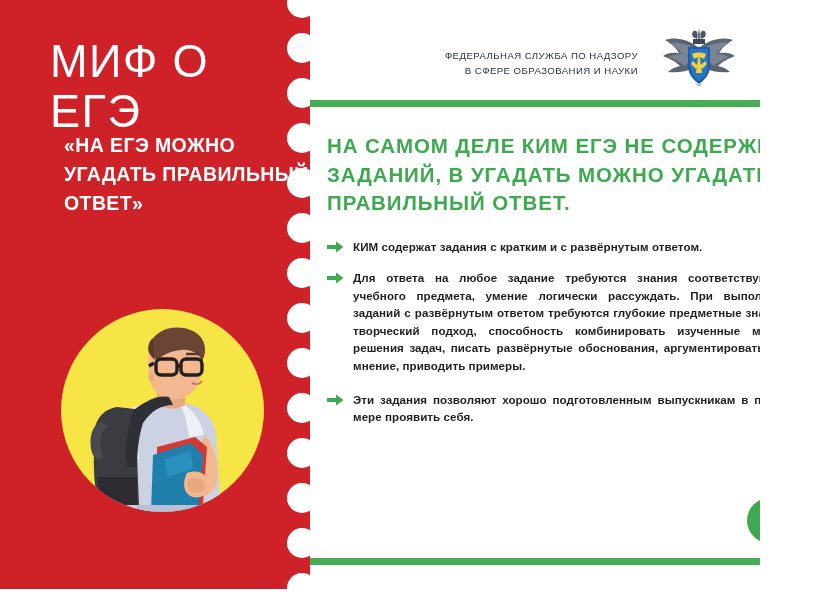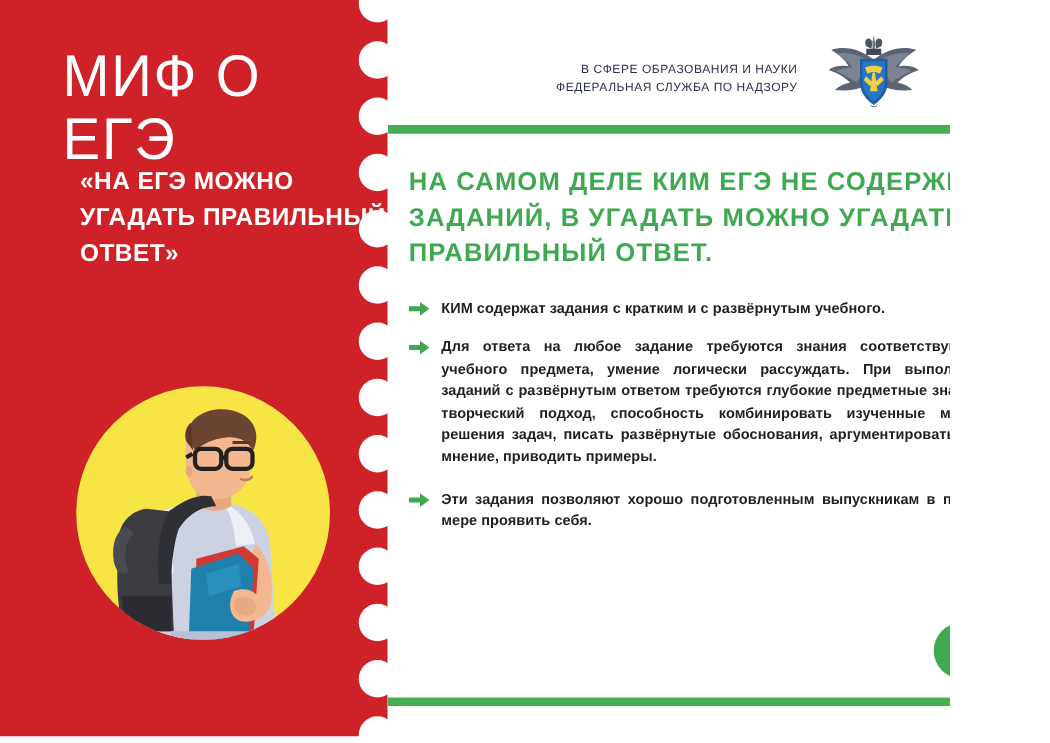--- a/index.html
+++ b/index.html
@@ -259,22 +259,22 @@
     <span style="top:303px"></span>
     <span style="top:348px"></span>
     <span style="top:393px"></span>
     <span style="top:438px"></span>
     <span style="top:483px"></span>
     <span style="top:528px"></span>
     <span style="top:573px"></span>
   </div>
 
   <div class="agency">
+    <div>ФЕДЕРАЛЬНАЯ СЛУЖБА ПО НАДЗОРУ</div>
     <div>В СФЕРЕ ОБРАЗОВАНИЯ И НАУКИ</div>
-    <div>ФЕДЕРАЛЬНАЯ СЛУЖБА ПО НАДЗОРУ</div>
   </div>
 
   <svg class="emblem" viewBox="0 0 74 60">
 
     <path d="M37 20 C28 12 14 8 3 12 C10 16 14 20 17 25 C10 24 5 25 1 28 C9 31 14 34 18 38 C13 39 9 41 6 44 C15 45 24 44 32 40 Z" fill="#5b6472"></path>
     <path d="M35 22 C27 16 16 13 7 15 C13 18 17 22 20 26 C15 26 10 27 7 29 C14 32 19 35 23 38 C26 34 31 28 35 22 Z" fill="#7b8492"></path>
 
     <path d="M37 20 C46 12 60 8 71 12 C64 16 60 20 57 25 C64 24 69 25 73 28 C65 31 60 34 56 38 C61 39 65 41 68 44 C59 45 50 44 42 40 Z" fill="#5b6472"></path>
     <path d="M39 22 C47 16 58 13 67 15 C61 18 57 22 54 26 C59 26 64 27 67 29 C60 32 55 35 51 38 C48 34 43 28 39 22 Z" fill="#7b8492"></path>
 
@@ -302,21 +302,21 @@
 
     <div class="answer-head">НА САМОМ ДЕЛЕ КИМ ЕГЭ НЕ СОДЕРЖИТ ЗАДАНИЙ, В УГАДАТЬ МОЖНО УГАДАТЬ ПРАВИЛЬНЫЙ ОТВЕТ.</div>
 
     <div class="bullets">
 
 
       <div class="bullet b2">
         <svg class="arrow" viewBox="0 0 17 12">
           <path d="M0 4 L9 4 L9 0.5 L16.5 6 L9 11.5 L9 8 L0 8 Z" fill="#3fa952"></path>
         </svg>
-        <span>КИМ содержат задания с кратким и с развёрнутым учебного.</span>
+        <span>КИМ содержат задания с кратким и с развёрнутым ответом.</span>
       </div>
 
       <div class="bullet b3">
         <svg class="arrow" viewBox="0 0 17 12">
           <path d="M0 4 L9 4 L9 0.5 L16.5 6 L9 11.5 L9 8 L0 8 Z" fill="#3fa952"></path>
         </svg>
         <span>Для ответа на любое задание требуются знания соответствующего учебного предмета, умение логически рассуждать. При выполнении заданий с развёрнутым ответом требуются глубокие предметные знания и творческий подход, способность комбинировать изученные методы решения задач, писать развёрнутые обоснования, аргументировать своё мнение, приводить примеры.</span>
       </div>
 
       <div class="bullet b4">

